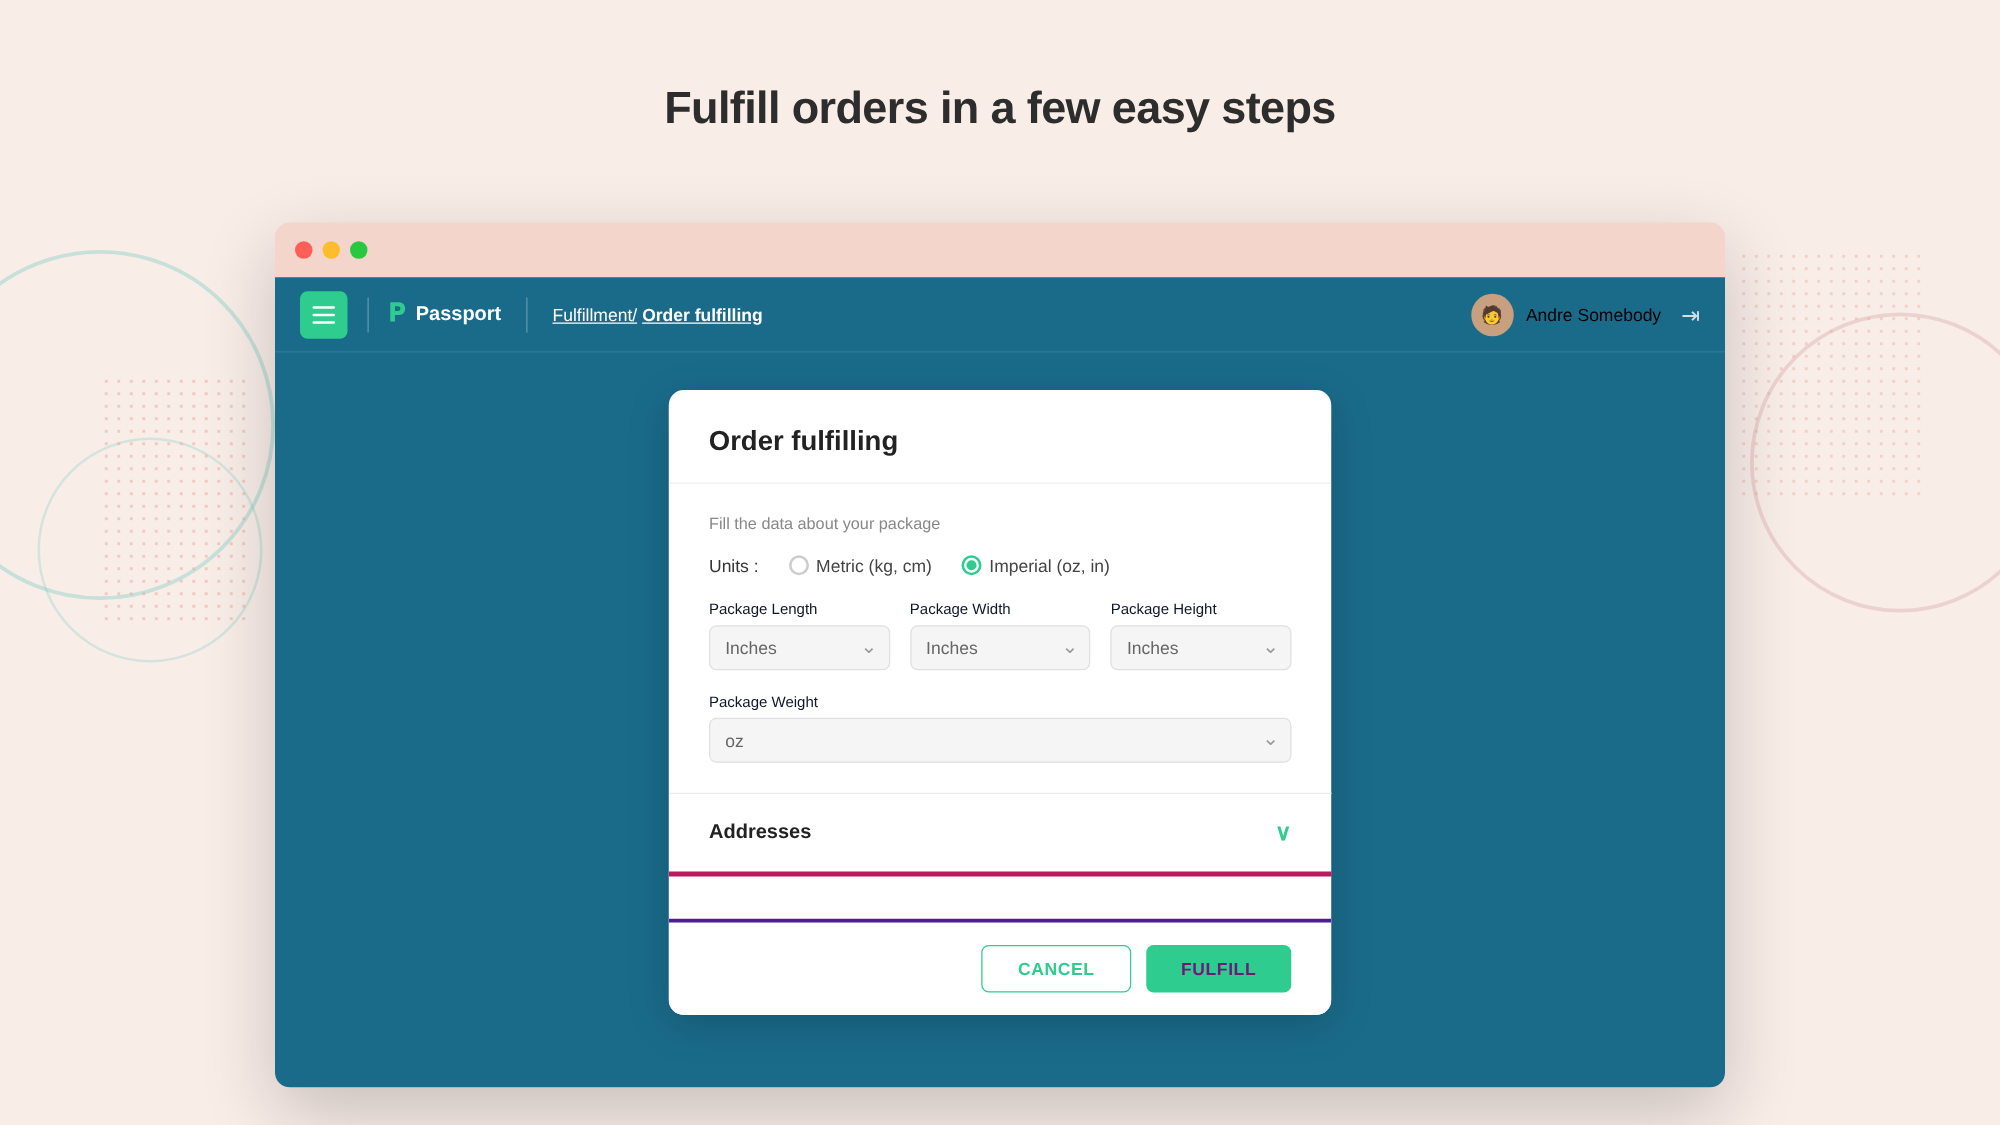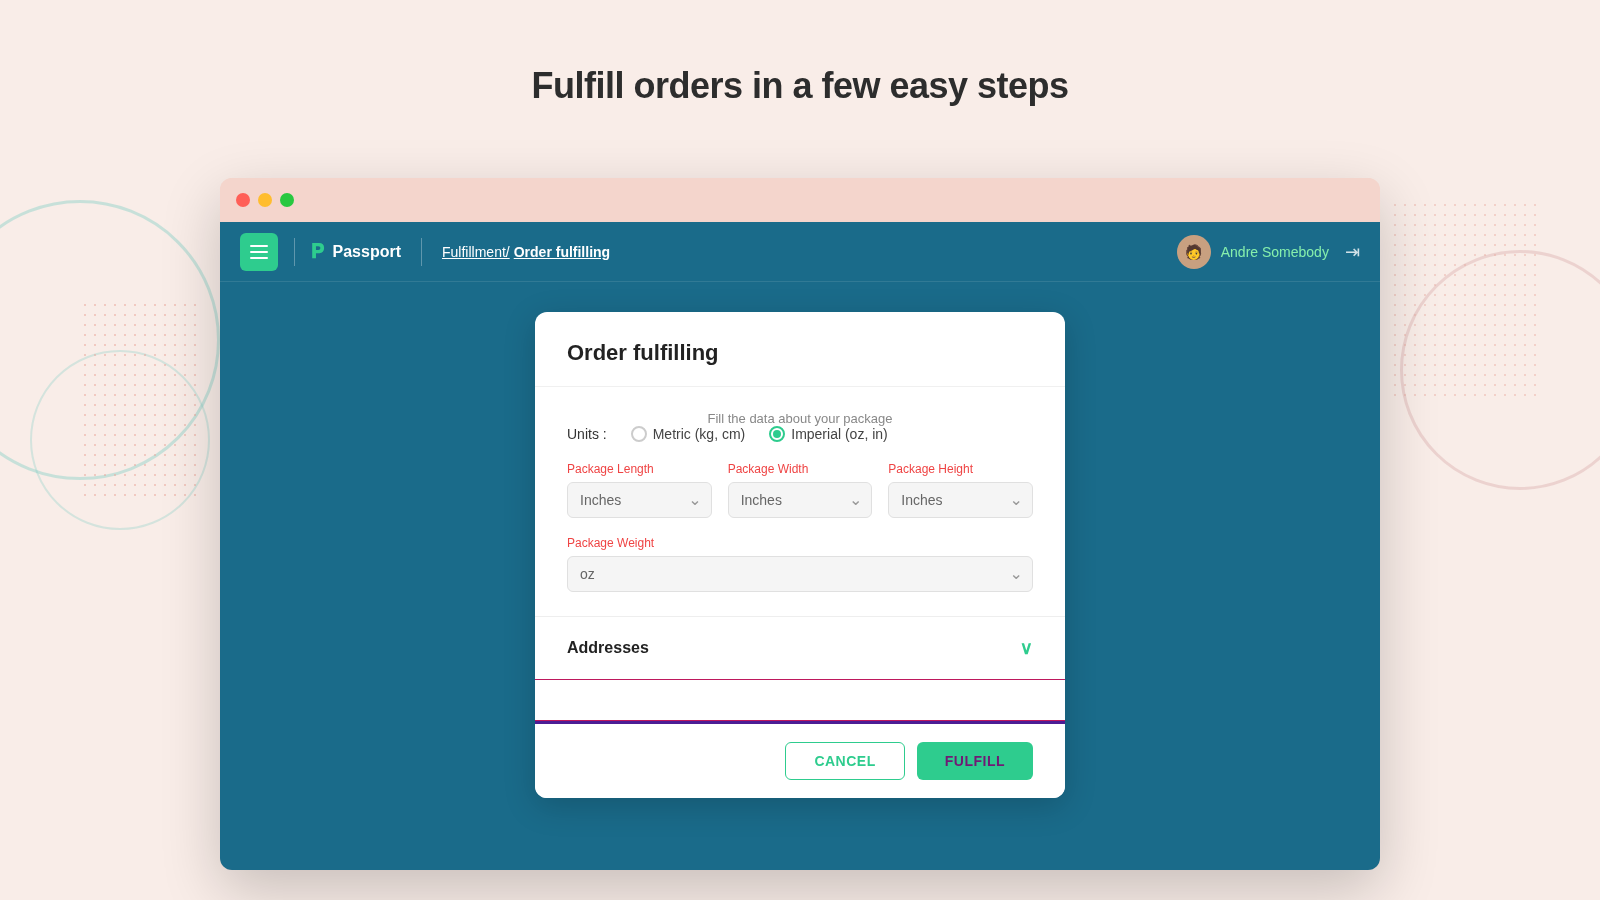--- a/index.html
+++ b/index.html
@@ -205,21 +205,21 @@
       border-radius: 50%;
       background: #c8a080;
       overflow: hidden;
       display: flex;
       align-items: center;
       justify-content: center;
       font-size: 14px;
       color: #6b4020;
     }
     .user-name {
-      color: #86efac;
+      color: #000000;
       font-size: 14px;
       font-weight: 500;
     }
     .logout-icon {
       color: rgba(255,255,255,0.8);
       font-size: 18px;
       cursor: pointer;
       margin-left: 6px;
     }
 
@@ -269,21 +269,21 @@
     }
     .section-title {
       font-size: 16px;
       font-weight: 700;
       color: #222;
       margin-bottom: 6px;
     }
     .section-subtitle {
       font-size: 13px;
       color: #888;
-      text-align: center;
+      margin-bottom: 18px;
     }
 
     
     .units-row {
       display: flex;
       align-items: center;
       gap: 24px;
       margin-bottom: 20px;
       font-size: 14px;
       color: #444;
@@ -325,21 +325,21 @@
       gap: 16px;
       margin-bottom: 18px;
     }
     .field-group {
       display: flex;
       flex-direction: column;
       gap: 6px;
     }
     .field-label {
       font-size: 12px;
-      color: #ef4444;
+      color: #0f172a;
       font-weight: 500;
     }
     .select-wrapper {
       position: relative;
     }
     .select-wrapper select {
       background: #f5f5f5;
       border: 1px solid #e0e0e0;
       border-radius: 6px;
       padding: 9px 32px 9px 12px;
@@ -364,21 +364,21 @@
 
     .weight-row {
       display: grid;
       grid-template-columns: 1fr;
       gap: 6px;
     }
 
     
     .collapsible-section {
       padding: 20px 32px;
-      border-bottom: 1px solid #be185d;
+      border-bottom: 4px solid #be185d;
       display: flex;
       align-items: center;
       justify-content: space-between;
       cursor: pointer;
       gap: 15px;
     }
     .collapsible-title {
       font-size: 16px;
       font-weight: 700;
       color: #222;

